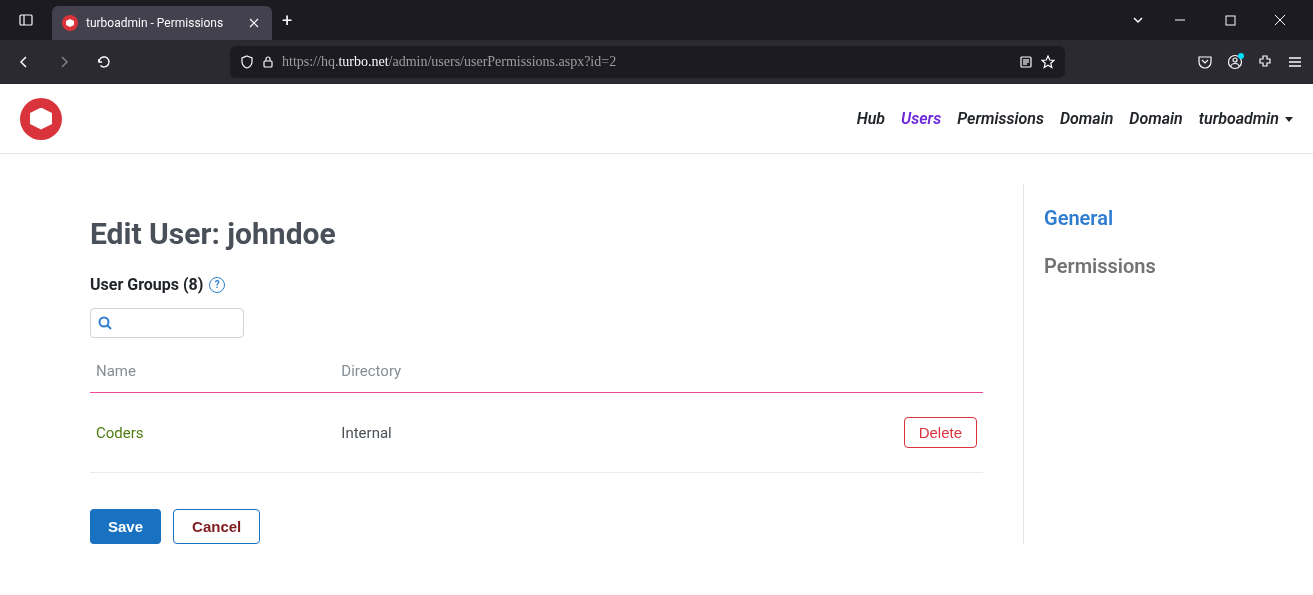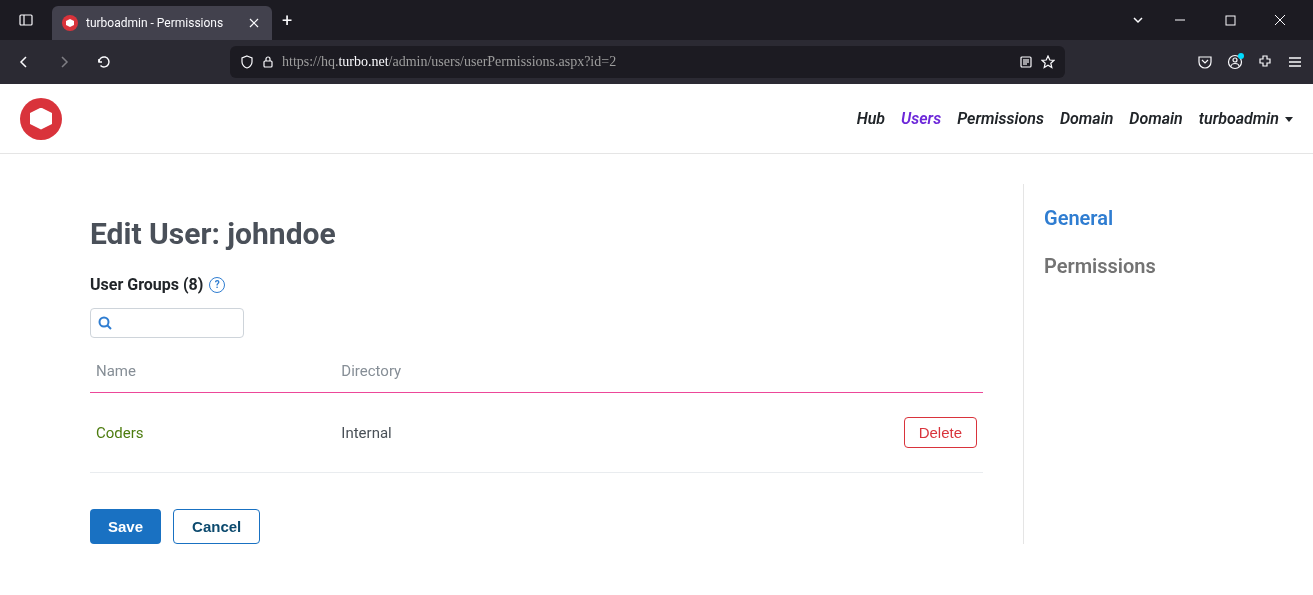--- a/index.html
+++ b/index.html
@@ -56,21 +56,21 @@
     .table { width: 100%; border-collapse: collapse; }
     .table th { text-align: left; font-size: 15px; font-weight: 400; color: #868e96; padding: 12px 6px; border-bottom: 1px solid #ec4899; }
     .table td { padding: 24px 6px; border-bottom: 1px solid #e9ecef; font-size: 15px; color: #495057; }
     .table td:last-child { text-align: right; }
     .link { color: #4d7c0f; cursor: pointer; }
     .btn-delete { border: 1px solid #ced4da; background: #fff; padding: 6px 14px; border-radius: 4px; font-size: 15px; font-weight: 500; cursor: pointer; color: #495057; }
     .btn-delete.danger { border-color: #d9333b; color: #d9333b; }
     
     .form-buttons { display: flex; gap: 12px; margin-top: 36px; }
     .btn-primary { background: #1971c2; color: #fff; border: none; padding: 8px 18px; border-radius: 4px; font-size: 15px; font-weight: 600; cursor: pointer; }
-    .btn-secondary { background: #fff; color: #0c4a6e; border: 1px solid #1971c2; padding: 8px 18px; border-radius: 4px; font-size: 15px; font-weight: 600; cursor: pointer; }
+    .btn-secondary { background: #fff; color: #7f1d1d; border: 1px solid #1971c2; padding: 8px 18px; border-radius: 4px; font-size: 15px; font-weight: 600; cursor: pointer; }
     
     .sidebar { width: 200px; border-left: 1px solid #e5e5e5; padding-left: 20px; padding-top: 10px; }
     .sidebar-link { display: block; font-size: 20px; font-weight: 600; color: #2f7dd1; padding: 12px 0; cursor: pointer; }
     .sidebar-link.active { color: #737373; }
     
     svg { display: block; }
   </style>
 </head>
 <body>
 

